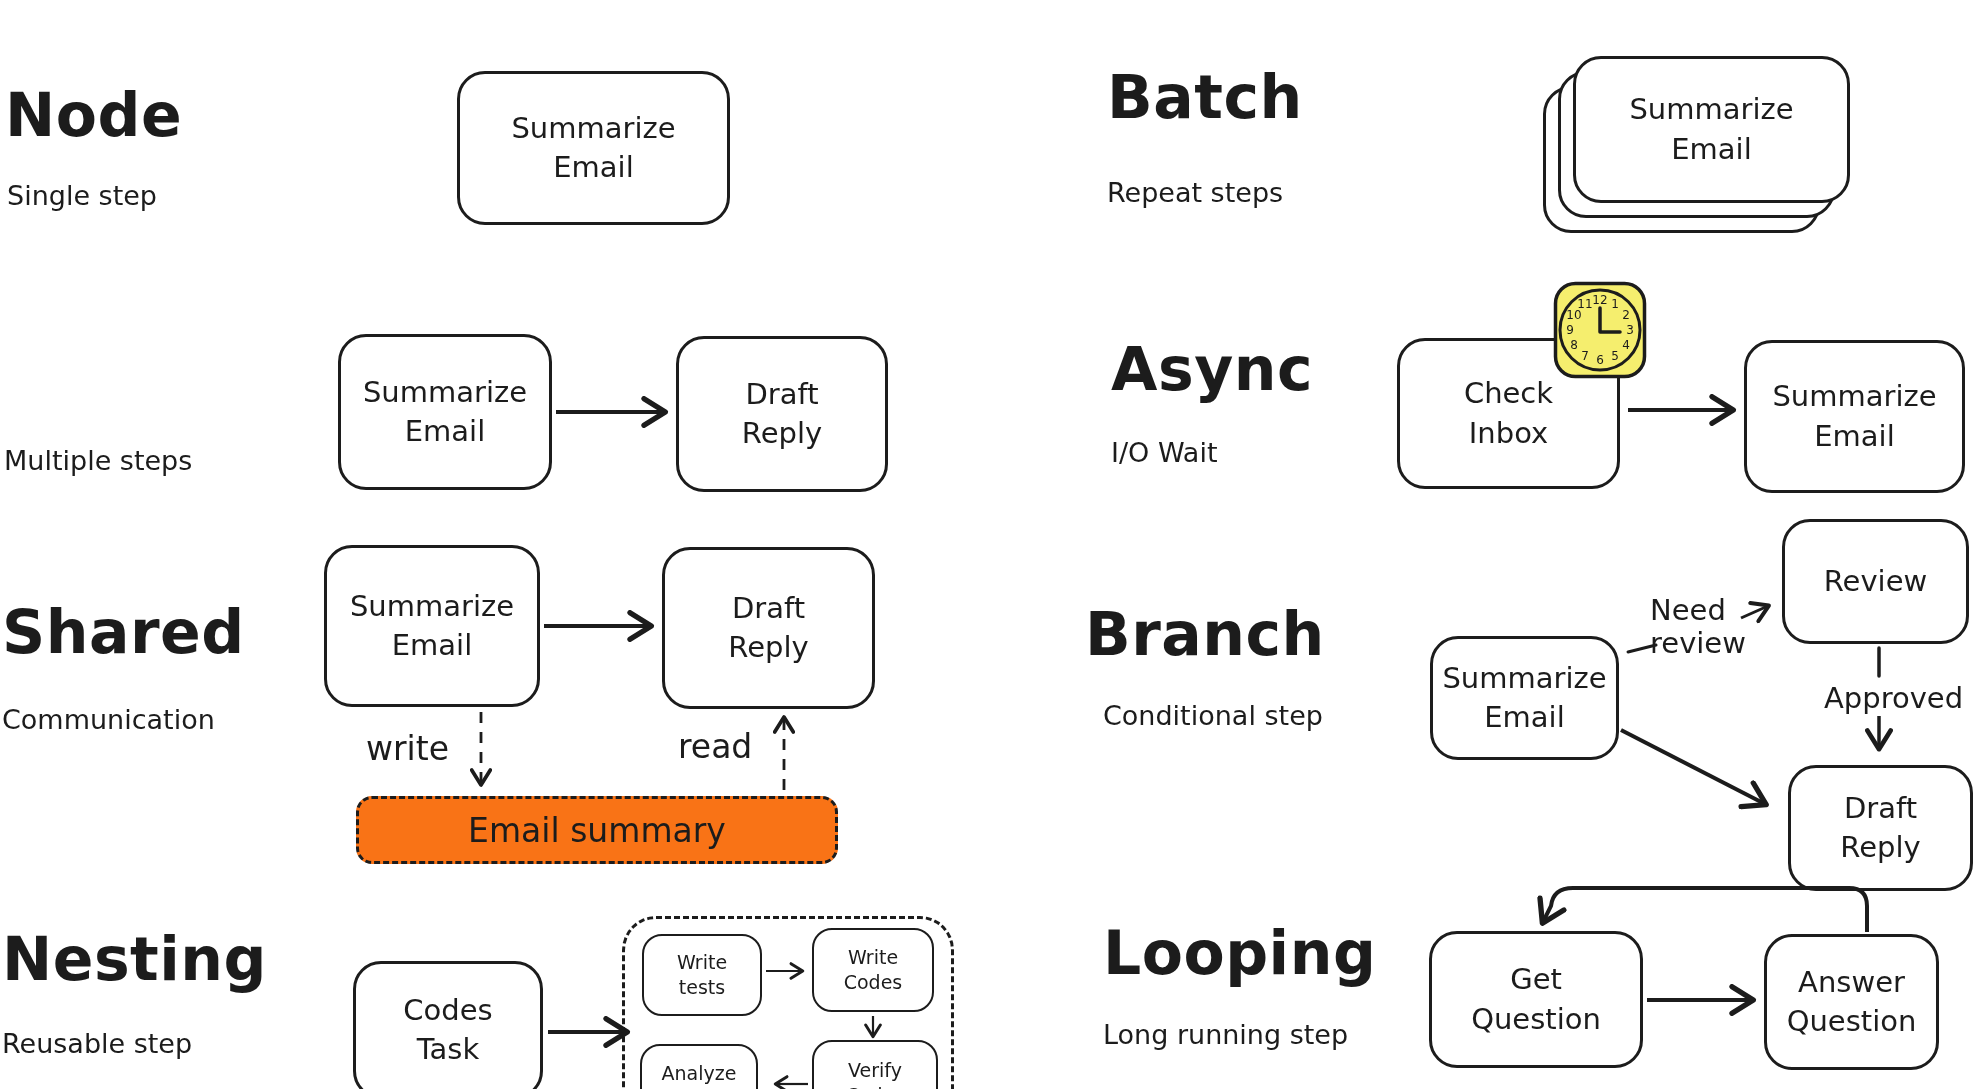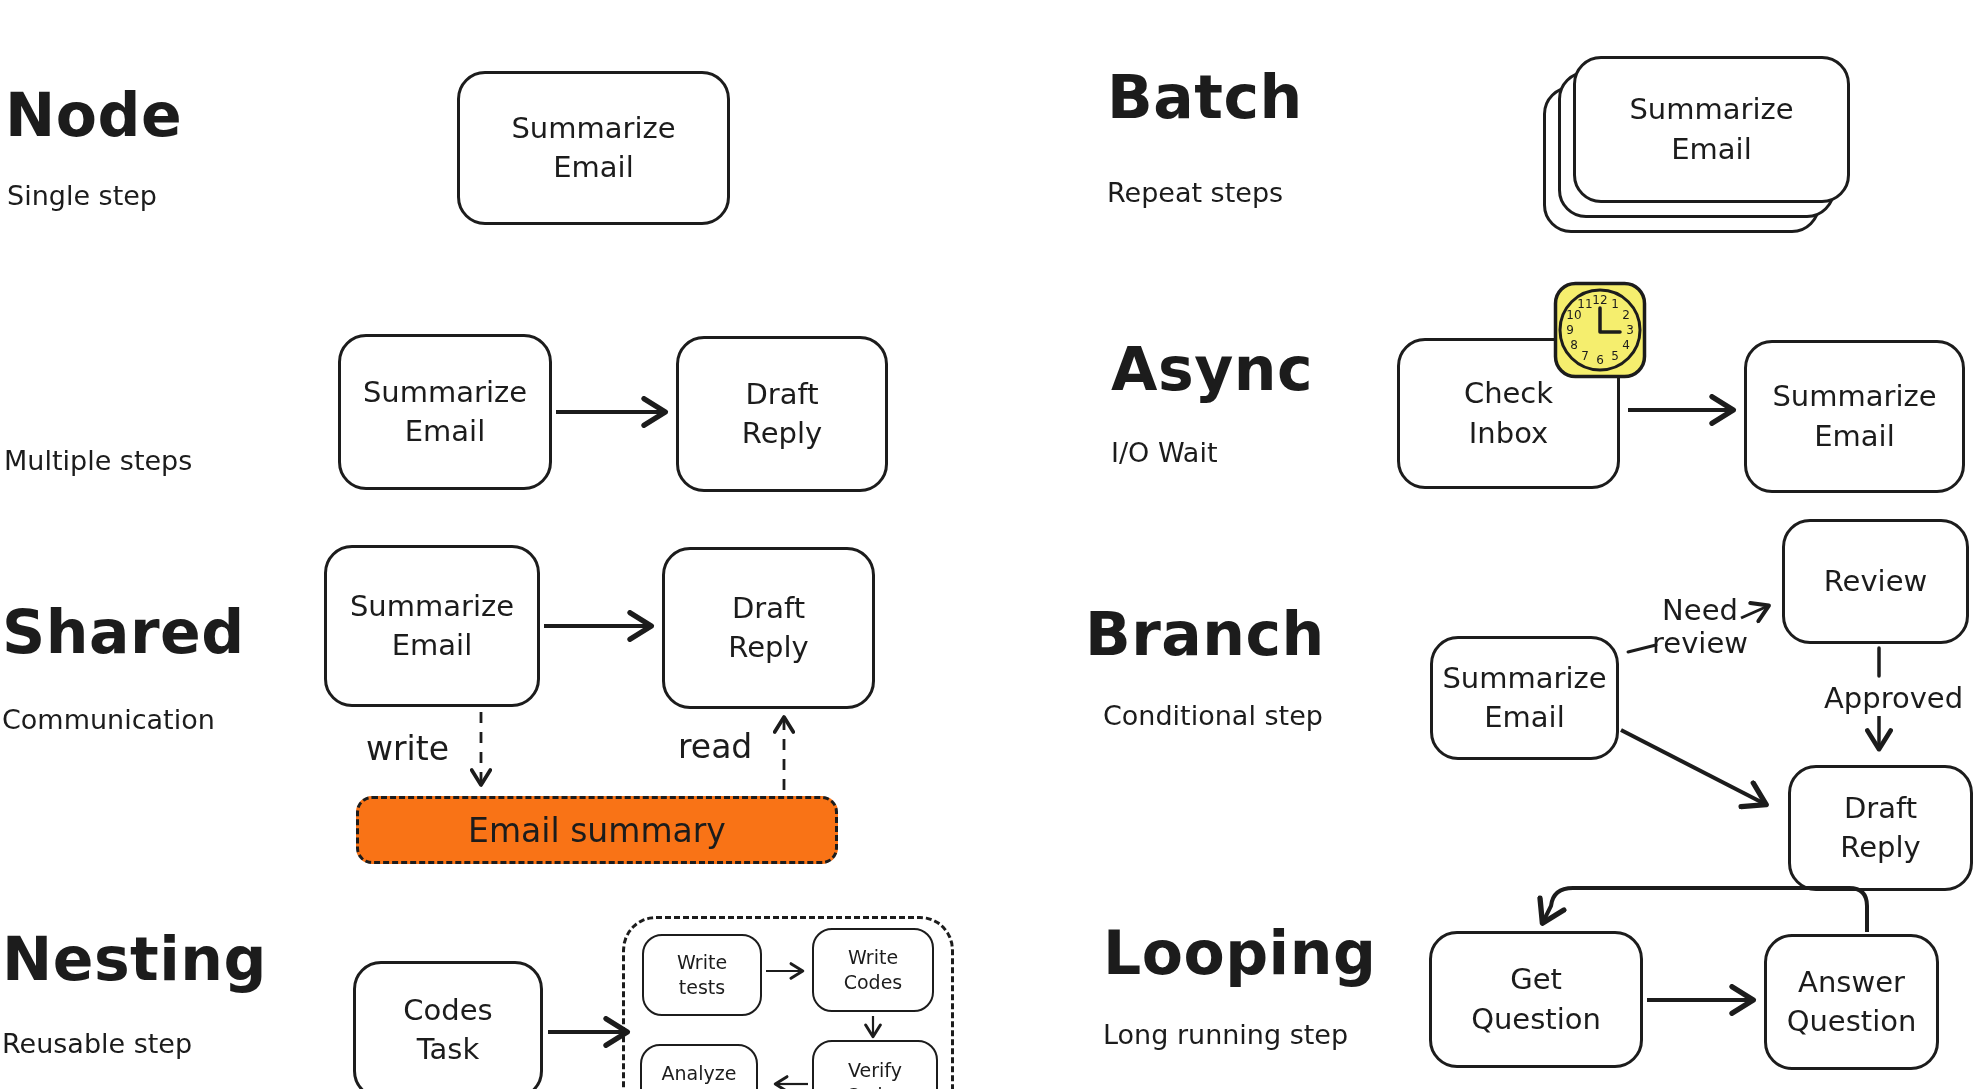--- a/index.html
+++ b/index.html
@@ -30,21 +30,21 @@
     border:3px dashed #1c1c1c;border-radius:16px;
     display:flex;align-items:center;justify-content:center;
     text-align:center;font-size:33px;
   }
   .nest-container{
     position:absolute;box-sizing:border-box;background:transparent;
     border:3px dashed #1c1c1c;border-radius:34px;
   }
   .edge-label{position:absolute;line-height:1.15;}
   .edge-label.rw{font-size:33px;}
-  .edge-label.cond{font-size:29px;white-space:pre-line;text-align:center;}
+  .edge-label.cond{font-size:29px;white-space:pre-line;text-align:left;}
   svg.overlay{position:absolute;left:0;top:0;pointer-events:none;}
   .clock{position:absolute;}
 </style>
 </head>
 <body>
 
 <div class="canvas">
 
   <div class="title" style="left:5px;top:34px">Node</div>
   <div class="subtitle" style="left:7px;top:133px">Single step</div>

